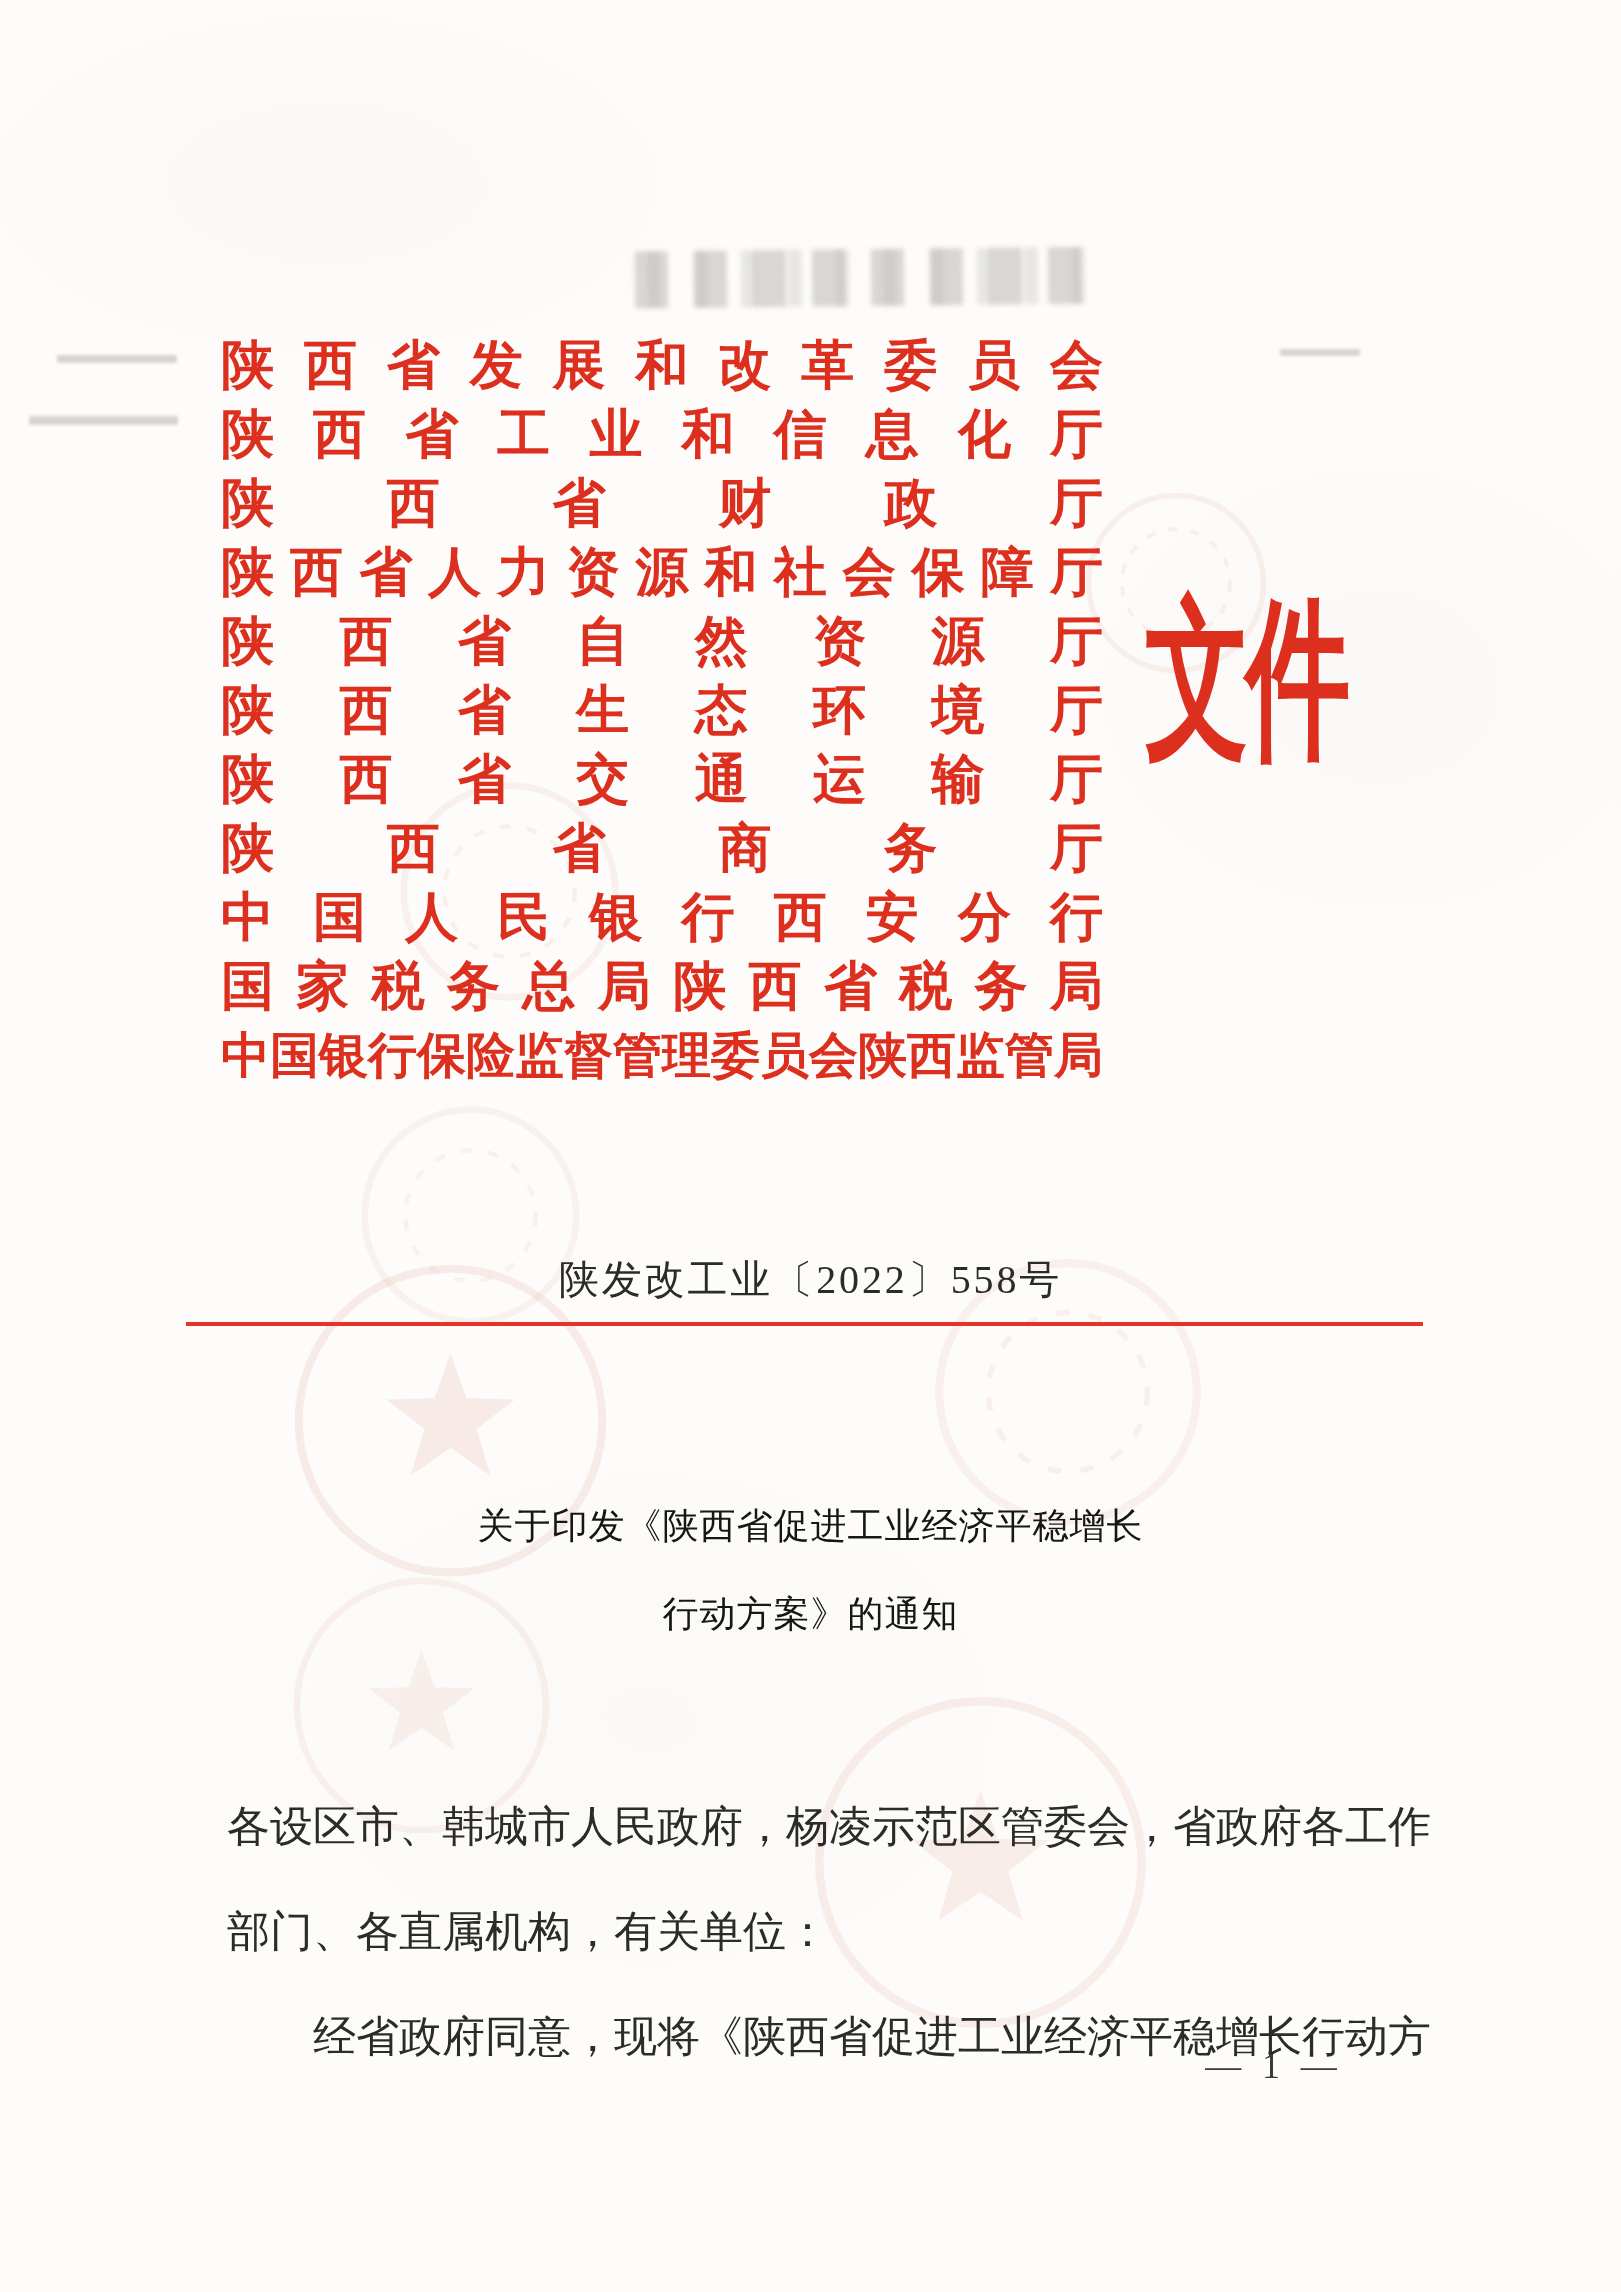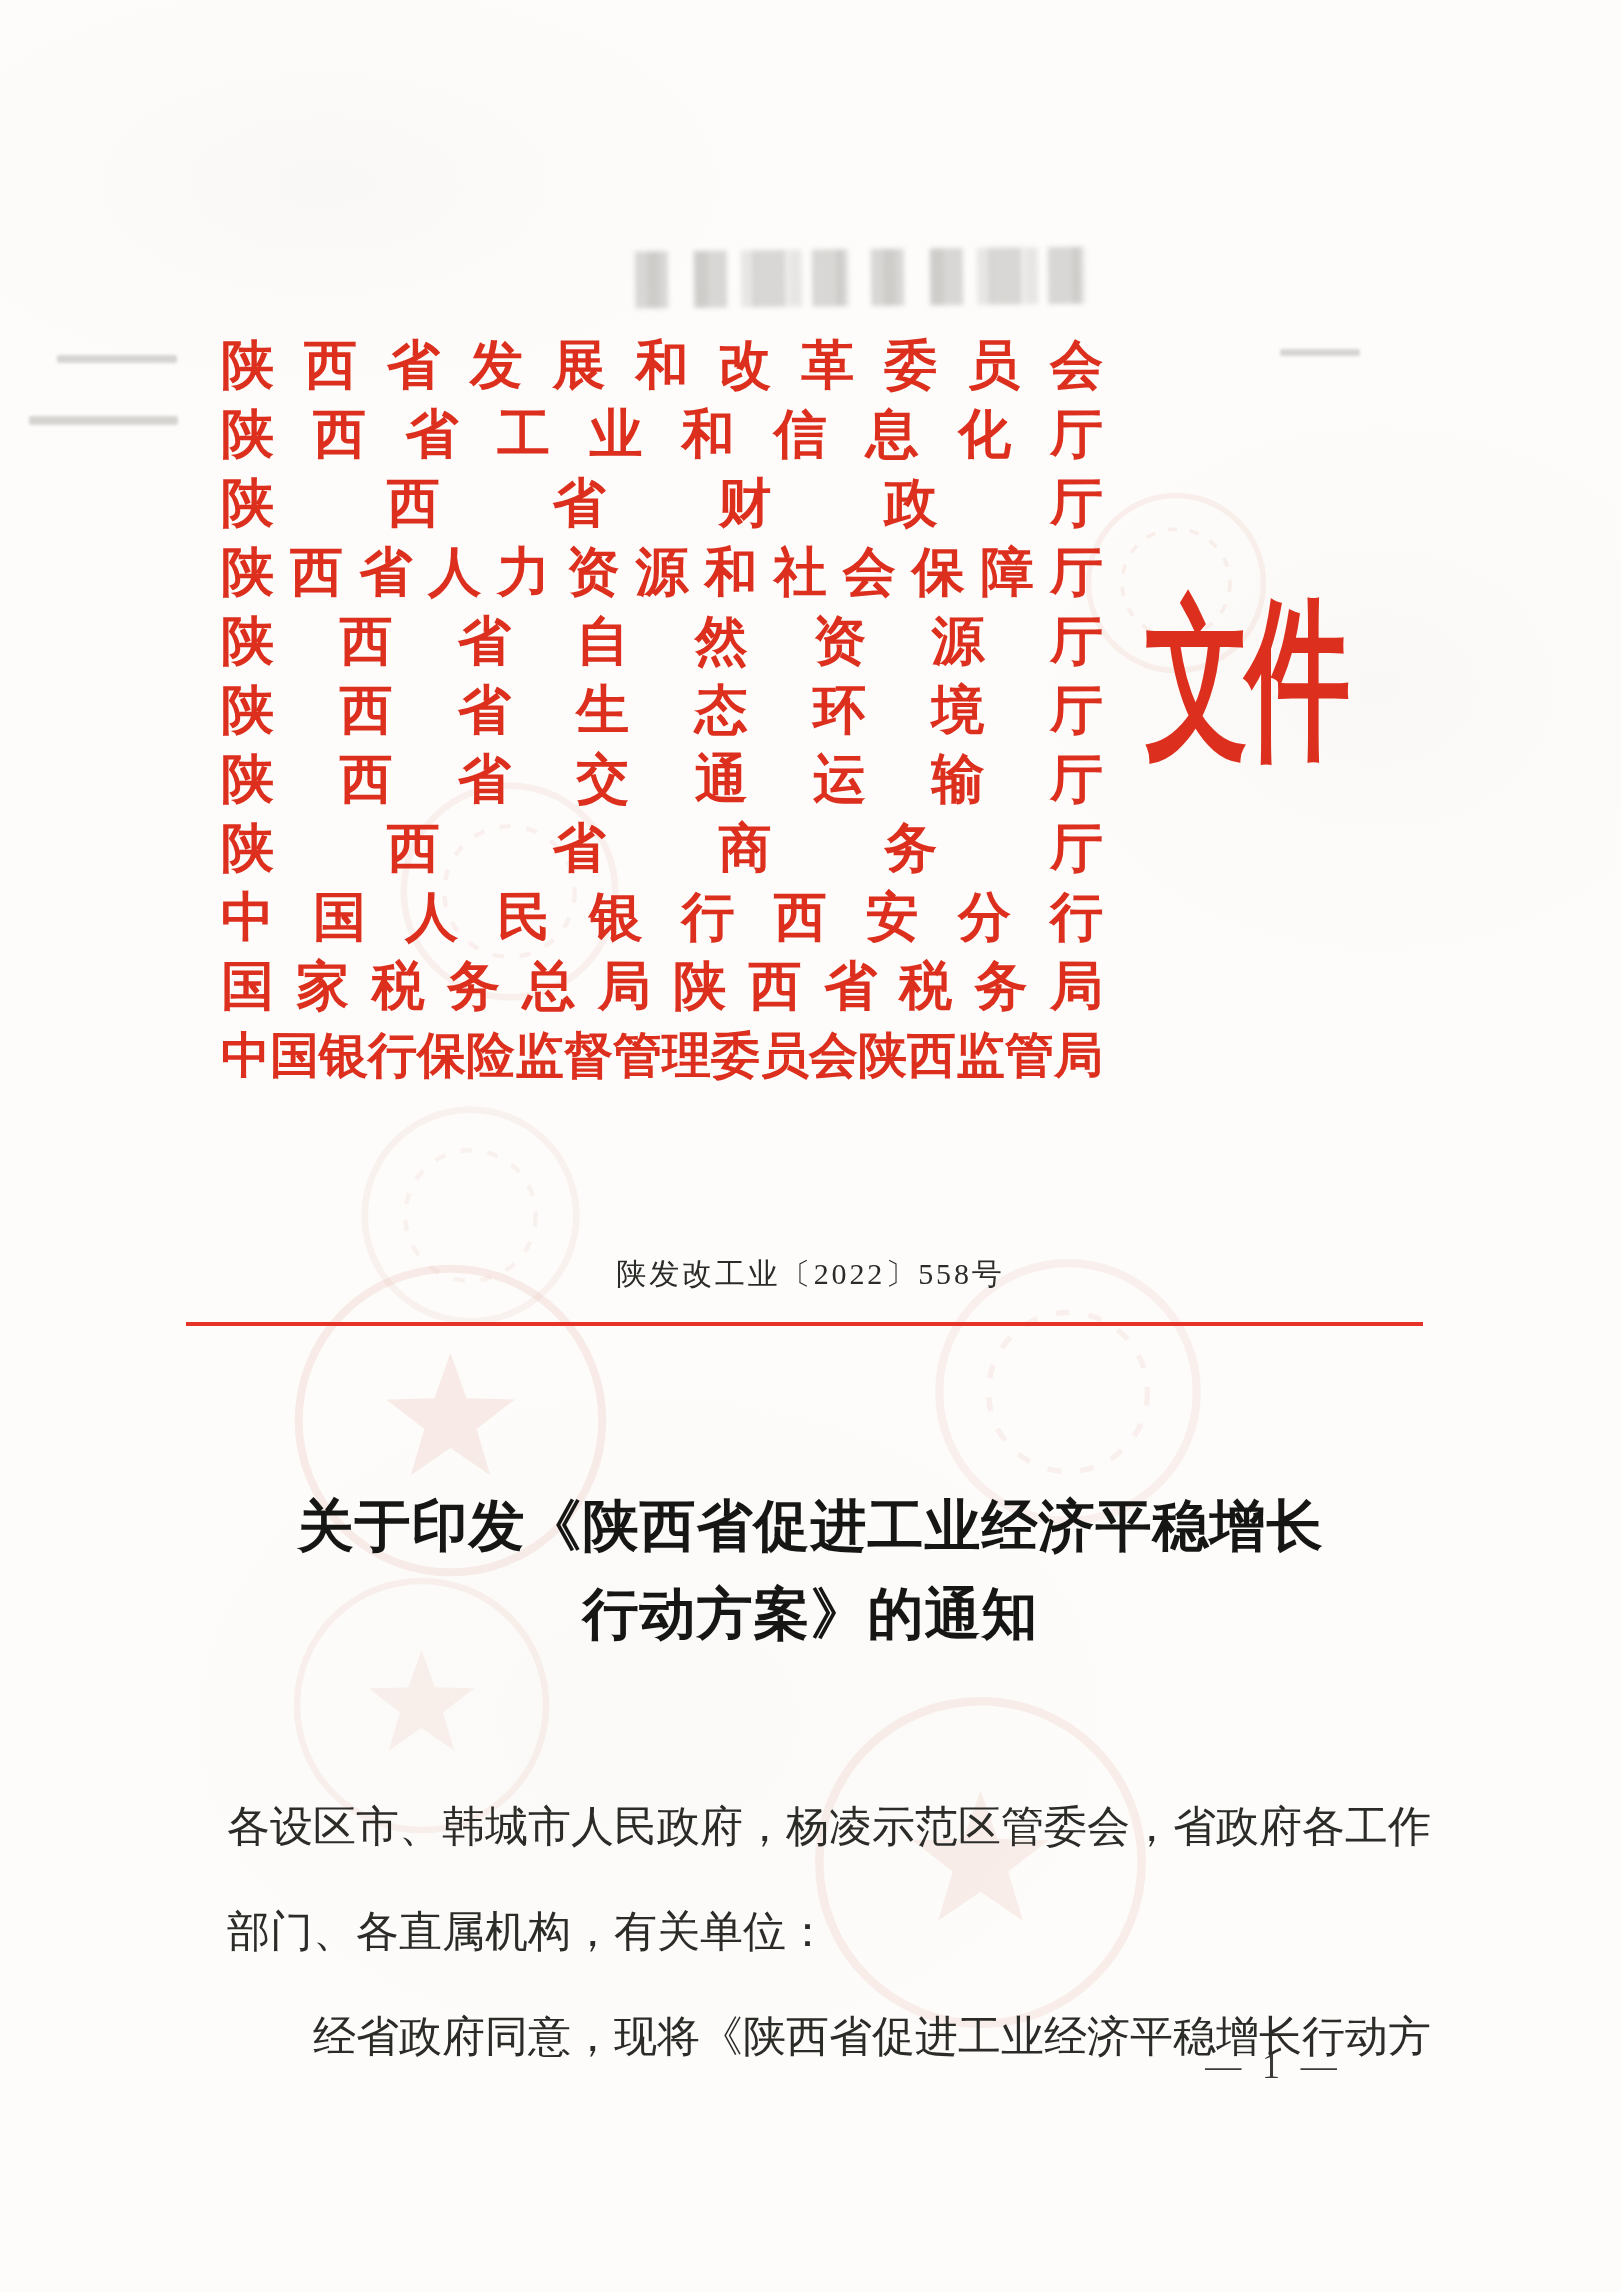--- a/index.html
+++ b/index.html
@@ -53,31 +53,31 @@
   }
   .org-line.tight{font-size:49px;}
   .wenjian{
     position:absolute;left:1145px;top:594px;z-index:2;
     font-size:174px;font-weight:700;color:var(--header-red);
     line-height:1;white-space:nowrap;letter-spacing:-5.9px;
     transform:scaleX(0.60);transform-origin:left top;
   }
   .doc-number{
     position:absolute;left:0;top:1256px;width:1621px;z-index:2;
-    text-align:center;font-size:30px;color:var(--text-black);
+    text-align:center;font-size:40px;color:var(--text-black);
     letter-spacing:2.9px;line-height:1.2;
   }
   .red-rule{
     position:absolute;left:186px;top:1322px;width:1237px;height:3.9px;z-index:2;
     background:var(--rule-red);
   }
   .title{
     position:absolute;left:0;top:1482px;width:1621px;z-index:2;
-    text-align:center;color:#161614;font-weight:700;
-    font-size:56px;line-height:88px;letter-spacing:1px;
+    text-align:center;color:#161614;font-weight:400;
+    font-size:36px;line-height:88px;letter-spacing:1px;
   }
   .body-text{
     position:absolute;left:211px;top:1766px;width:1206px;z-index:2;
     color:var(--text-black);font-size:43px;line-height:89px;
   }
   .body-text p{margin:16px;white-space:nowrap;}
   .body-text p.indent{text-indent:86px;text-align:center;}
   .page-number{
     position:absolute;left:1127px;top:2045px;width:294px;z-index:2;
     text-align:center;color:#3a3a38;font-size:36px;letter-spacing:5.9px;

